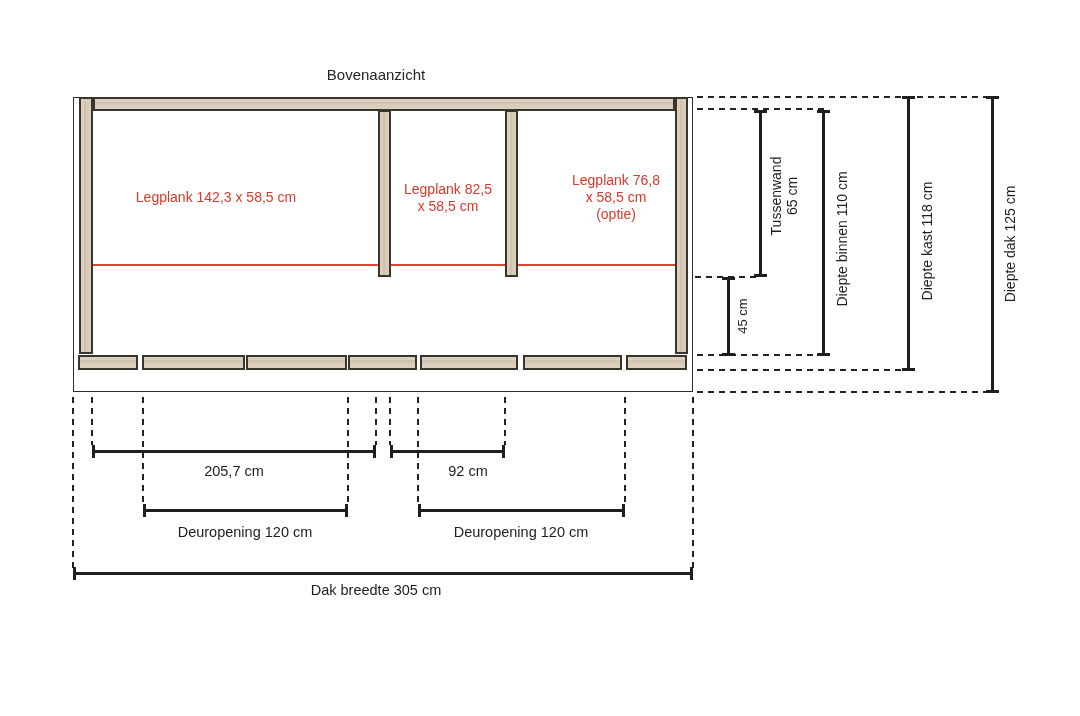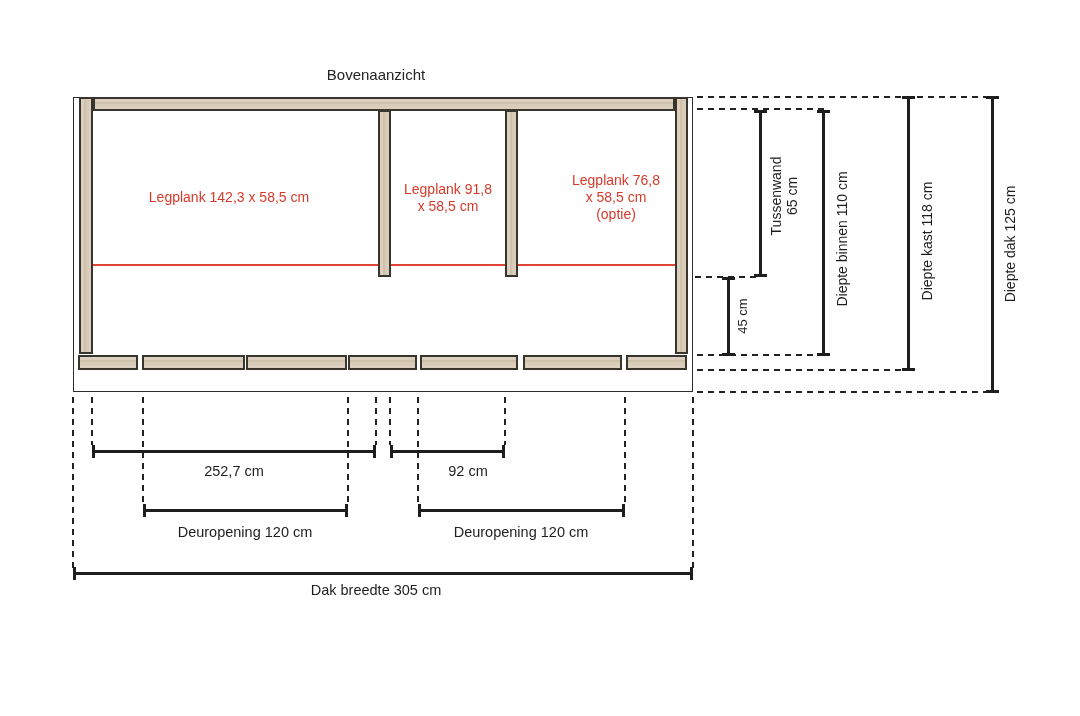--- a/index.html
+++ b/index.html
@@ -55,25 +55,25 @@
   <div class="wood wood-v" style="left:505px;top:110px;width:13px;height:167px;"></div>
 
   <div class="wood wood-h" style="left:78px;top:355px;width:60px;height:15px;"></div>
   <div class="wood wood-h" style="left:142px;top:355px;width:103px;height:15px;"></div>
   <div class="wood wood-h" style="left:246px;top:355px;width:101px;height:15px;"></div>
   <div class="wood wood-h" style="left:348px;top:355px;width:69px;height:15px;"></div>
   <div class="wood wood-h" style="left:420px;top:355px;width:98px;height:15px;"></div>
   <div class="wood wood-h" style="left:523px;top:355px;width:99px;height:15px;"></div>
   <div class="wood wood-h" style="left:626px;top:355px;width:61px;height:15px;"></div>
 
-  <div class="redlabel" style="left:229px;top:189px;">
+  <div class="redlabel" style="left:216px;top:189px;">
     <div>Legplank 142,3 x 58,5 cm</div>
   </div>
   <div class="redlabel" style="left:448px;top:181px;">
-    <div>Legplank 91,8</div>
+    <div>Legplank 82,5</div>
     <div>x 58,5 cm</div>
   </div>
   <div class="redlabel" style="left:616px;top:172px;">
     <div>Legplank 76,8</div>
     <div>x 58,5 cm</div>
     <div>(optie)</div>
   </div>
 
   <div class="dash-h" style="left:697px;top:96px;width:296px;"></div>
   <div class="dash-h" style="left:697px;top:108px;width:128px;"></div>
@@ -115,19 +115,19 @@
   <div class="dash-v" style="left:504px;top:397px;height:48px;"></div>
   <div class="dash-v" style="left:624px;top:397px;height:106px;"></div>
   <div class="dash-v" style="left:692px;top:397px;height:172px;"></div>
 
   <div class="hbar" style="left:92px;top:450px;width:284px;"></div>
   <div class="hbar" style="left:390px;top:450px;width:115px;"></div>
   <div class="hbar" style="left:143px;top:509px;width:205px;"></div>
   <div class="hbar" style="left:418px;top:509px;width:207px;"></div>
   <div class="hbar" style="left:73px;top:572px;width:620px;"></div>
 
-  <div class="blabel" style="left:234px;top:463px;">252,7 cm</div>
+  <div class="blabel" style="left:234px;top:463px;">205,7 cm</div>
   <div class="blabel" style="left:468px;top:463px;">92 cm</div>
   <div class="blabel" style="left:245px;top:524px;">Deuropening 120 cm</div>
   <div class="blabel" style="left:521px;top:524px;">Deuropening 120 cm</div>
   <div class="blabel" style="left:376px;top:582px;">Dak breedte 305 cm</div>
 
 </div>
 
 </body></html>

